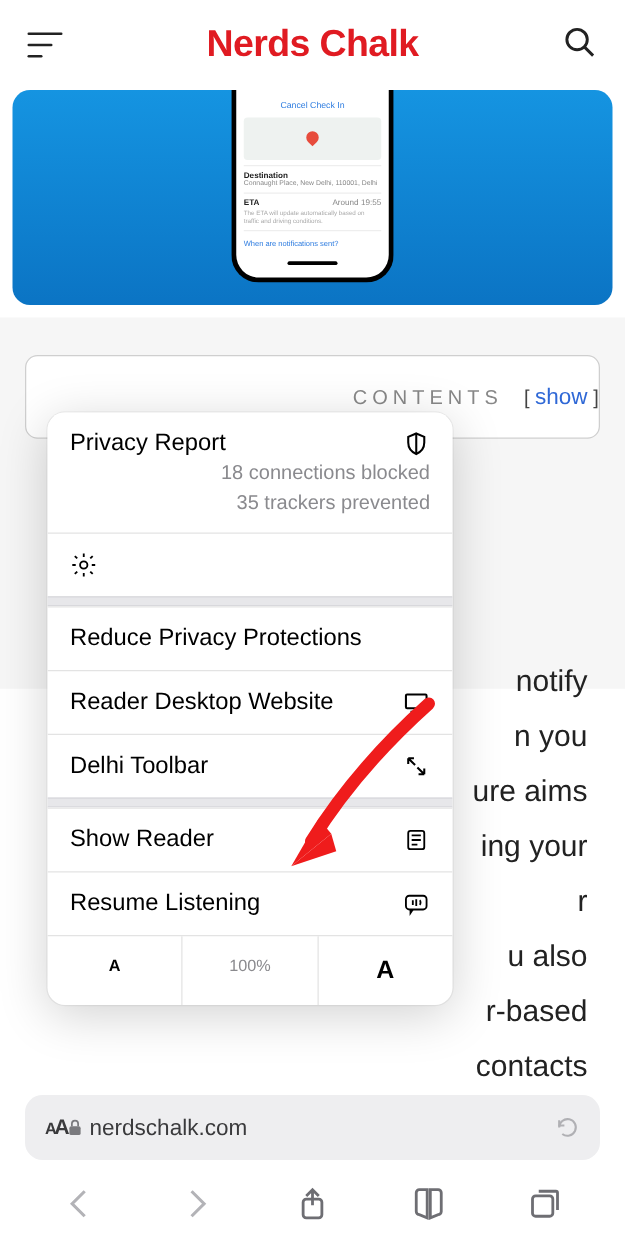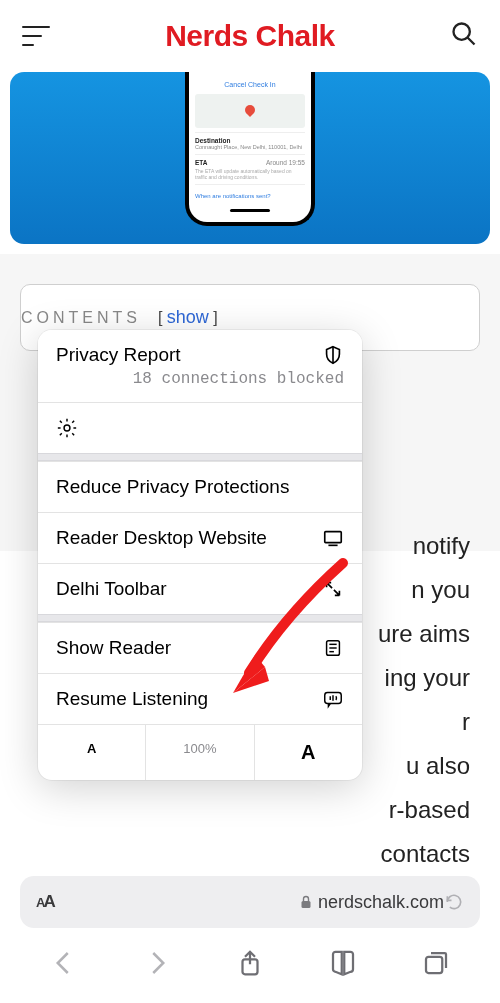--- a/index.html
+++ b/index.html
@@ -61,21 +61,21 @@
   .phone .eta-sub{font-size:5px; color:#aaa; margin-top:2px;}
   .phone .link{color:#2f7de0; font-size:6px; padding-top:4px;}
   .phone .homebar{width:40px; height:3px; background:#000; border-radius:3px; margin:6px auto 0;}
   
   .gray { background:#f6f6f6; margin-top:10px; padding: 30px 20px 200px 20px; position:relative;}
   .contents-box {
     background:#fff;
     border:1px solid #cfcfcf;
     border-radius:10px;
     padding: 22px 0;
-    text-align:left;
+    text-align:right;
     color:#888;
     font-size:16px;
     letter-spacing:4px;
     position:relative;
   }
   .contents-link{ color:#2f68d6; letter-spacing:0; font-size:18px;}
   
   .para {
     position:absolute;
     top: 270px;
@@ -104,21 +104,21 @@
     padding: 14px 18px;
     border-top: 1px solid #e3e3e3;
     font-size: 19px;
     color:#000;
     background:#fff;
     text-align:right;
   }
   .sheet .item:first-child{border-top:none;}
   .sheet .item.first{display:block; padding:14px 18px 12px;}
   .sheet .item.first .title{font-size:19px; font-weight:500; display:flex; justify-content:space-between; align-items:center;}
-  .sheet .item.first .sub{font-size:16px; color:#8a8a8e; line-height:22px; margin-top:2px;font-family:Liberation Mono, monospace;}
+  .sheet .item.first .sub{font-size:16px; color:#8a8a8e; line-height:22px; margin-top:2px;}
   .sheet .gap { height:8px; background:#e7e7ea; border-top:1px solid #d8d8dc; border-bottom:1px solid #d8d8dc;}
   .sheet .zoom {
     display:flex;
     border-top:1px solid #e3e3e3;
   }
   .sheet .zoom > div {
     flex:1;
     text-align:center;
     padding:16px 0;
     font-size:13px;
@@ -150,21 +150,21 @@
     border-radius: 14px;
     display:flex;
     align-items:center;
     padding: 0 16px;
     font-size:18px;
     color:#3a3a3c;
     z-index:15;
   }
   .address-bar .aa{font-weight:600; font-size:17px; letter-spacing:-2px;}
   .address-bar .aa .sm{font-size:13px;}
-  .address-bar .center{flex:1; display:flex; align-items:center; justify-content:flex-end; gap:6px; color:#3a3a3c;}
+  .address-bar .center{flex:1; display:flex; align-items:center; justify-content:flex-start; gap:6px; color:#3a3a3c;}
   .address-bar .lock{width:12px; height:14px;}
   .address-bar .reload{width:20px; height:20px; color:#b0b0b4;}
   .safari-tabbar {
     position:absolute;
     bottom:0; left:0; right:0;
     height:70px;
     display:flex;
     justify-content:space-around;
     align-items:center;
     padding: 8px 18px 18px;
@@ -237,20 +237,21 @@
 <div class="sheet">
   <div class="item first">
     <div class="title">
       <span>Privacy Report</span>
       <svg class="ico" viewBox="0 0 24 24" fill="none" stroke="#000" stroke-width="1.8">
           <path d="M12 3 L19 6 V11 C19 16 15.5 19.5 12 21 C8.5 19.5 5 16 5 11 V6 Z"></path>
           <path d="M12 3 V21" fill="#000"></path>
         </svg>
     </div>
     <div class="sub">18 connections blocked</div>
+    <div class="sub">35 trackers prevented</div>
   </div>
   <div class="item">
     <svg class="ico" viewBox="0 0 24 24" fill="none" stroke="#000" stroke-width="1.6">
         <circle cx="12" cy="12" r="3.2"></circle>
         <path d="M12 2v3M12 19v3M4.2 4.2l2.1 2.1M17.7 17.7l2.1 2.1M2 12h3M19 12h3M4.2 19.8l2.1-2.1M17.7 6.3l2.1-2.1"></path>
       </svg>
   </div>
   <div class="gap"></div>
   <div class="item">
     <span>Reduce Privacy Protections</span>

